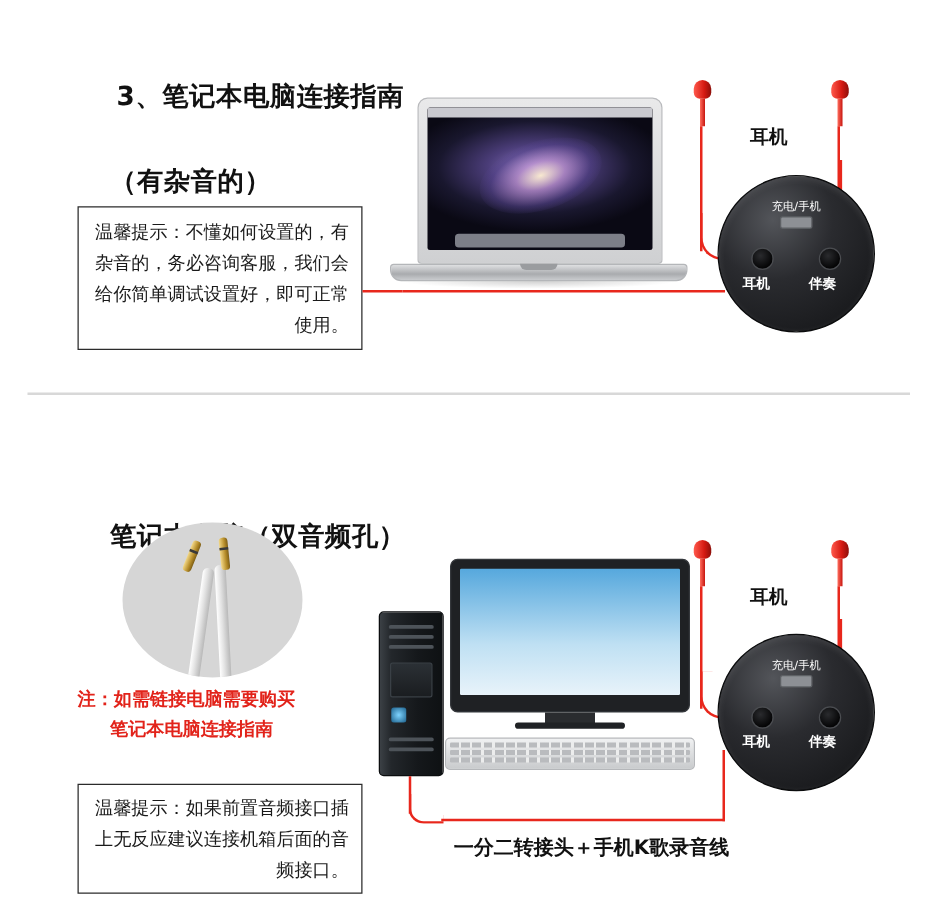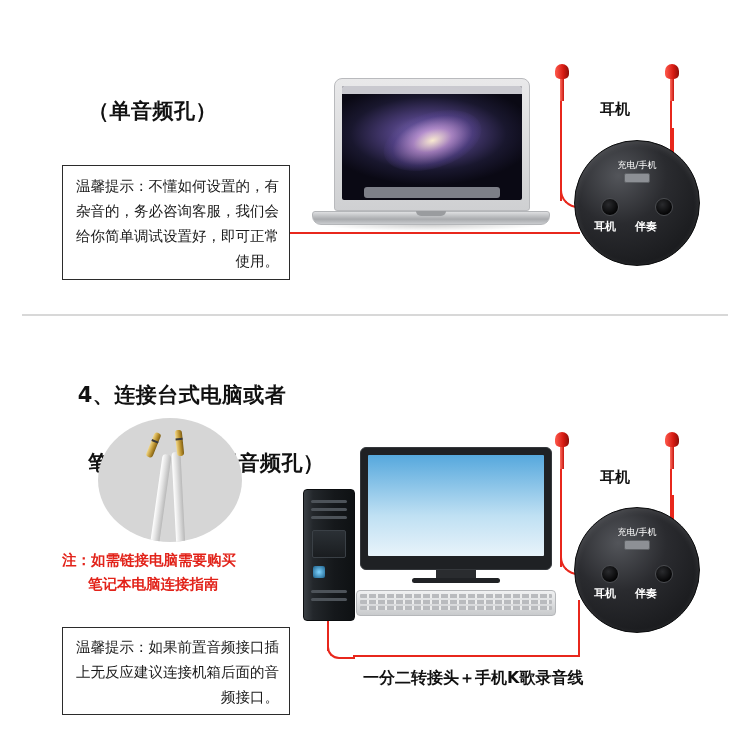--- a/index.html
+++ b/index.html
@@ -266,21 +266,21 @@
   .dev-jack.right { left: 80px; }
   .dev-sublabel {
     position: absolute;
     top: 78px;
     font-size: 11px;
     color: #ffffff;
     font-weight: bold;
     white-space: nowrap;
   }
   .dev-sublabel.left { left: 19px; }
-  .dev-sublabel.right { left: 60px; }
+  .dev-sublabel.right { left: 72px; }
 
   
   .plug {
     position: absolute;
     width: 14px;
   }
   .plug .head {
     width: 14px; height: 15px;
     border-radius: 7px 7px 5px 5px;
     background: linear-gradient(90deg,#ff5a4d,#d51a12 60%,#8d0f0a);
@@ -330,21 +330,22 @@
     left: 0; top: 8px; width: 7px; height: 2px;
     background: #3a3a3a;
   }
 </style>
 </head>
 <body>
 
 <div class="section" id="section-laptop">
 
   <div class="heading" id="heading-1">
-    <span class="line2">（单音频孔）</span>
+    <span>3、笔记本电脑连接指南</span>
+    <span class="line2">（有杂音的）</span>
   </div>
 
   <div class="tipbox" id="tipbox-1">
     <span>温馨提示：不懂如何设置的，有杂音的，务必咨询客服，我们会给你简单调试设置好，即可正常使用。</span>
   </div>
 
   <div id="laptop">
     <div class="lap-screen-outer">
       <div class="lap-screen">
         <div class="menubar"></div>
@@ -385,21 +386,20 @@
   </div>
 
 </div>
 
 <div class="divider"></div>
 
 <div class="section" id="section-desktop">
 </div>
 
 <div class="heading" id="heading-2">
-  <span>4、连接台式电脑或者</span>
   <span class="line2">笔记本电脑（双音频孔）</span>
 </div>
 
 <div id="cable-closeup">
   <div class="wire" style="left:58px; top:36px; height:96px; transform:rotate(8deg);"></div>
   <div class="wire" style="left:76px; top:34px; height:98px; transform:rotate(-3deg);"></div>
   <div class="tip" style="left:52px; top:14px; transform:rotate(22deg);"></div>
   <div class="tip" style="left:78px; top:12px; transform:rotate(-6deg);"></div>
 </div>
 

